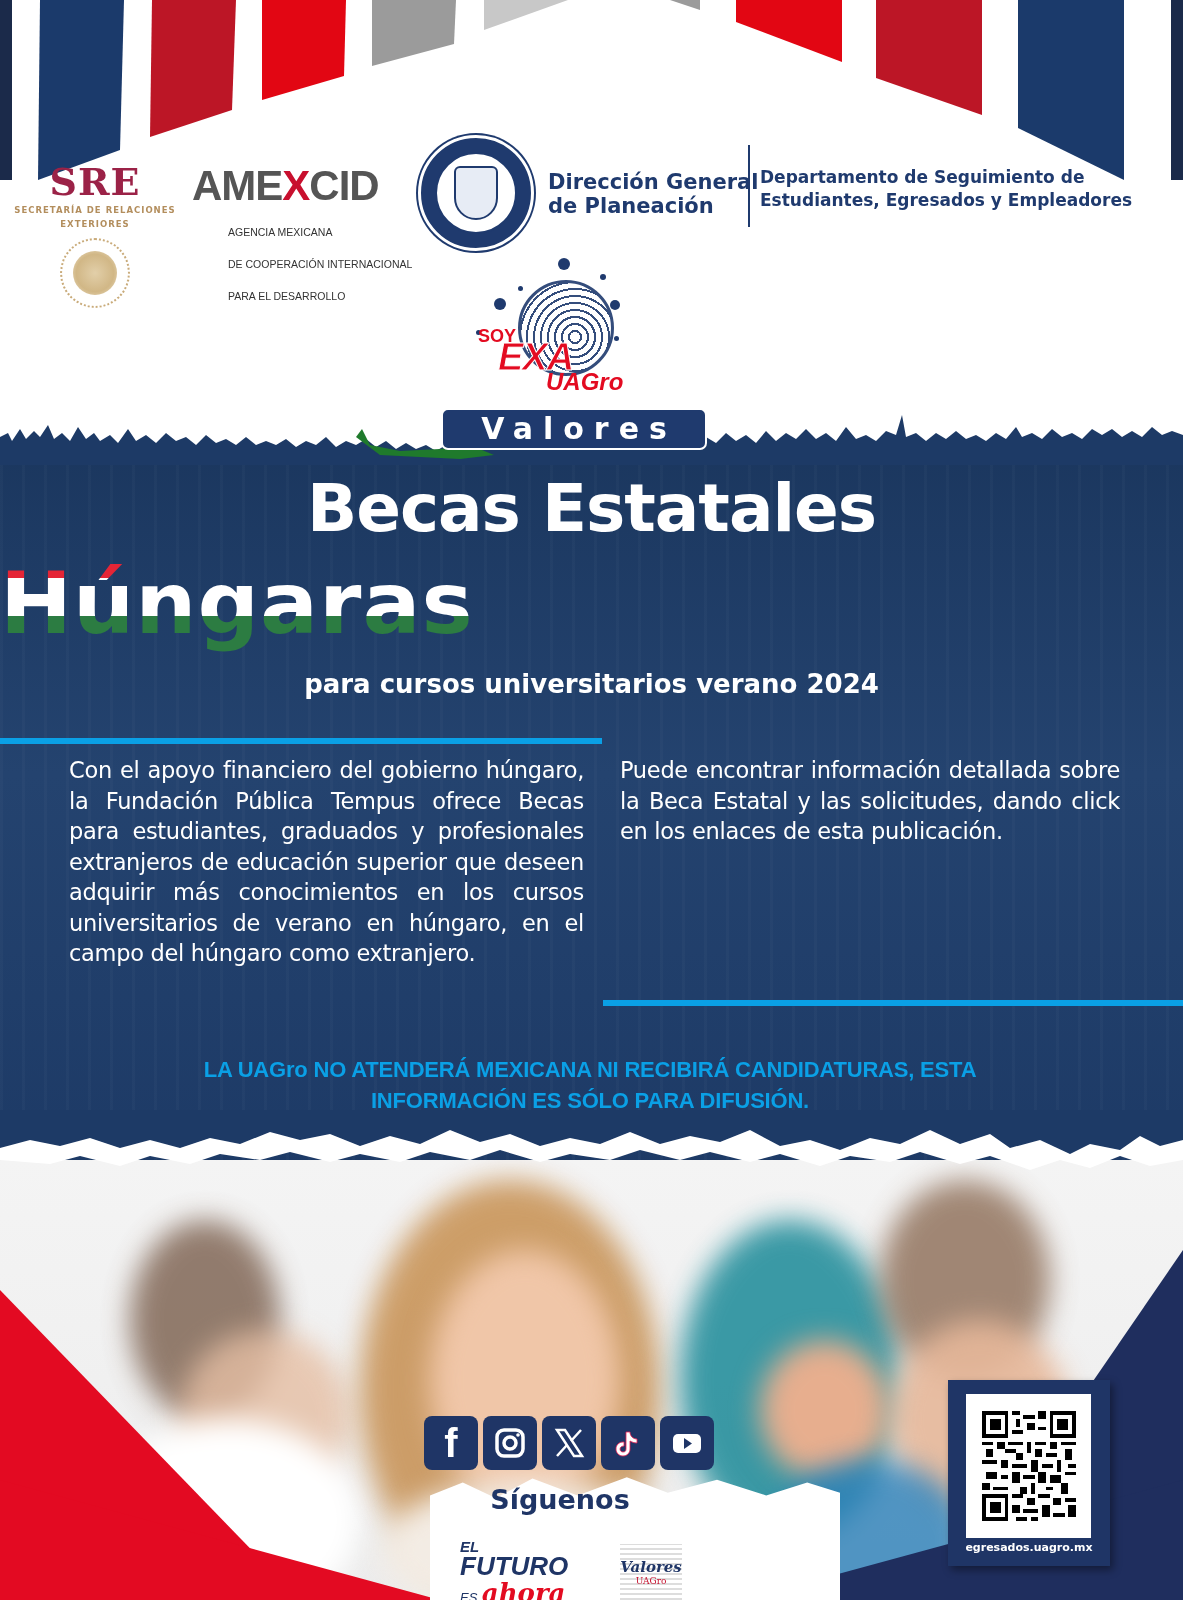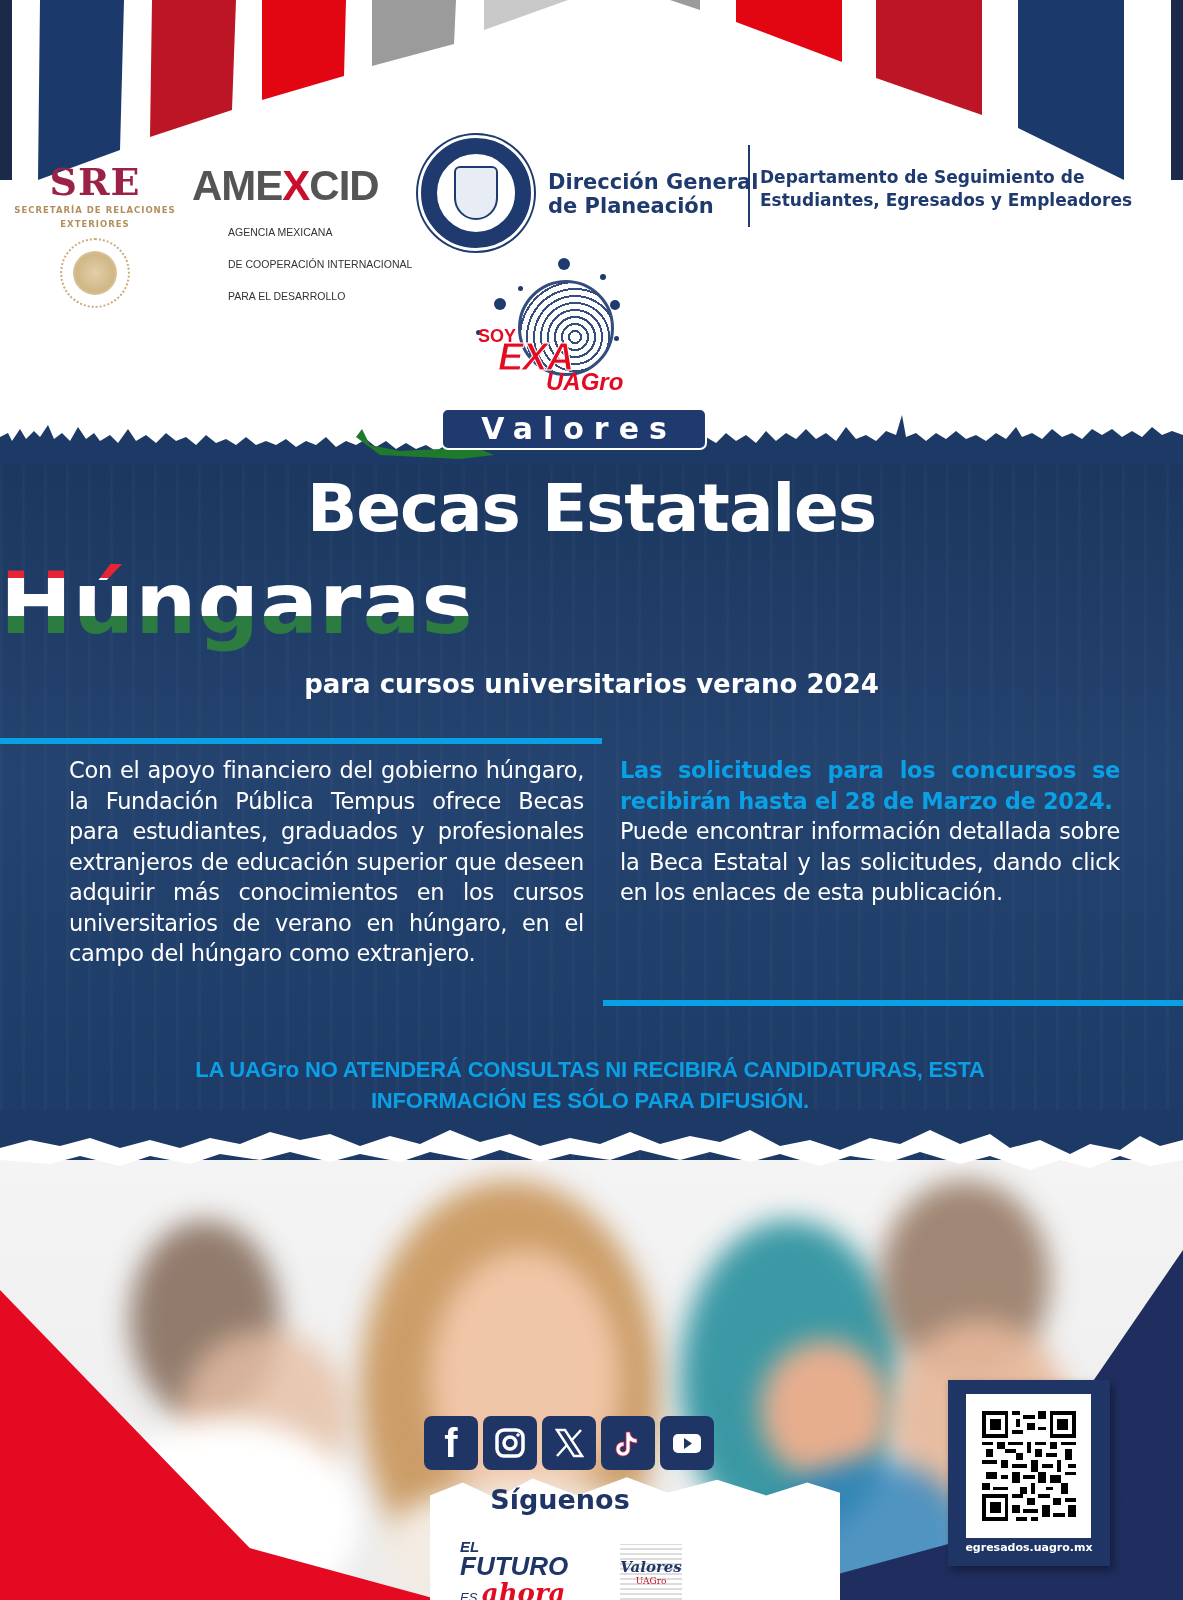--- a/index.html
+++ b/index.html
@@ -169,28 +169,27 @@
 
 <div class="title-1">Becas Estatales</div>
 <div class="title-2">Húngaras</div>
 <div class="subtitle">para cursos universitarios verano 2024</div>
 
 <div class="sep-left"></div>
 
 <div class="body-left">Con el apoyo financiero del gobierno húngaro, la Fundación Pública Tempus ofrece Becas para estudiantes, graduados y profesionales extranjeros de educación superior que deseen adquirir más conocimientos en los cursos universitarios de verano en húngaro, en el campo del húngaro como extranjero.</div>
 
 <div class="body-right">
-  <span class="hl">Las solicitudes para los concursos se recibirán hasta el 28 de Marzo de 2024.</span>
   <span class="nm">Puede encontrar información detallada sobre la Beca Estatal y las solicitudes, dando click en los enlaces de esta publicación.</span>
 </div>
 
 <div class="sep-right"></div>
 
 <div class="notice">
-  <div>LA UAGro NO ATENDERÁ CONSULTAS NI RECIBIRÁ CANDIDATURAS, ESTA</div>
+  <div>LA UAGro NO ATENDERÁ MEXICANA NI RECIBIRÁ CANDIDATURAS, ESTA</div>
   <div>INFORMACIÓN ES SÓLO PARA DIFUSIÓN.</div>
 </div>
 
 <div class="photo">
   <div class="blob" style="left:130px;top:60px;width:150px;height:200px;background:#7a5e4c;opacity:0.8;"></div>
   <div class="blob" style="left:180px;top:170px;width:170px;height:170px;background:#e6bfa4;opacity:0.8;"></div>
   <div class="blob" style="left:100px;top:260px;width:260px;height:200px;background:#ffffff;"></div>
   <div class="blob" style="left:360px;top:20px;width:300px;height:420px;background:#c9955a;opacity:0.9;"></div>
   <div class="blob" style="left:430px;top:90px;width:190px;height:260px;background:#f0c6a8;"></div>
   <div class="blob" style="left:380px;top:320px;width:300px;height:140px;background:#f3ece4;"></div>

